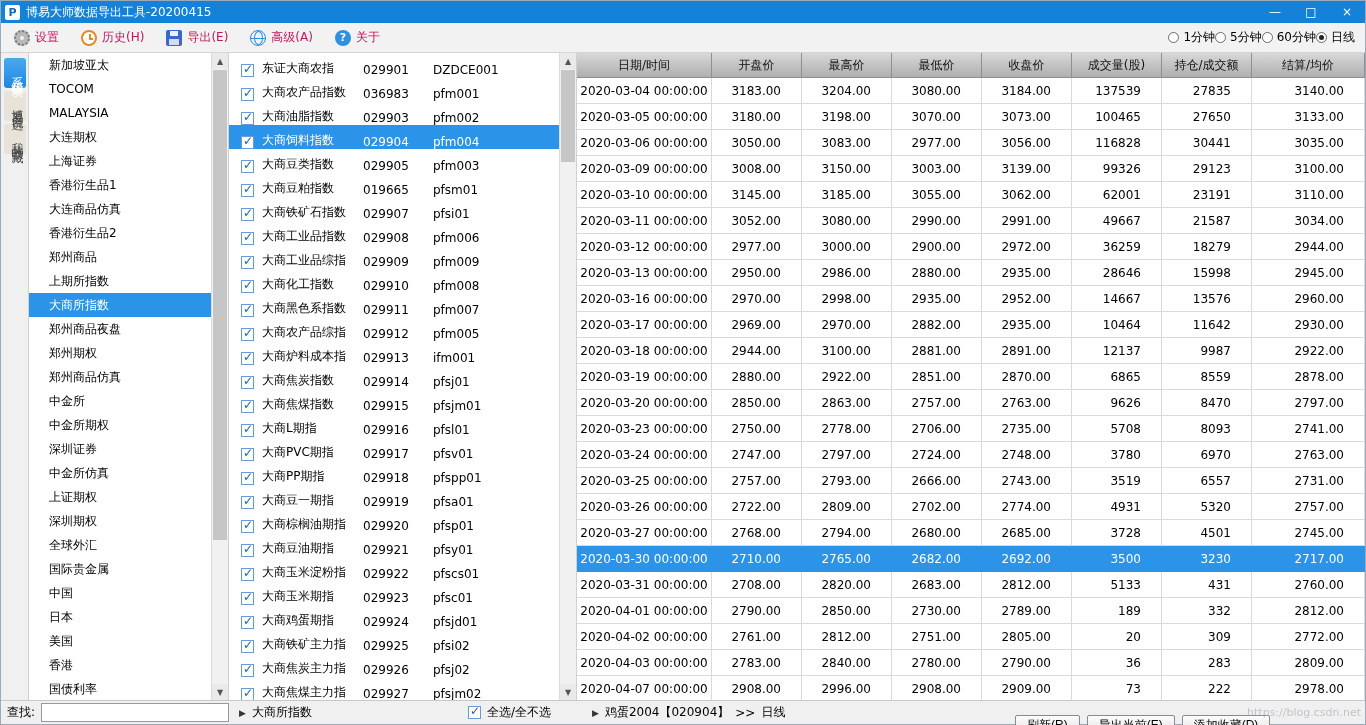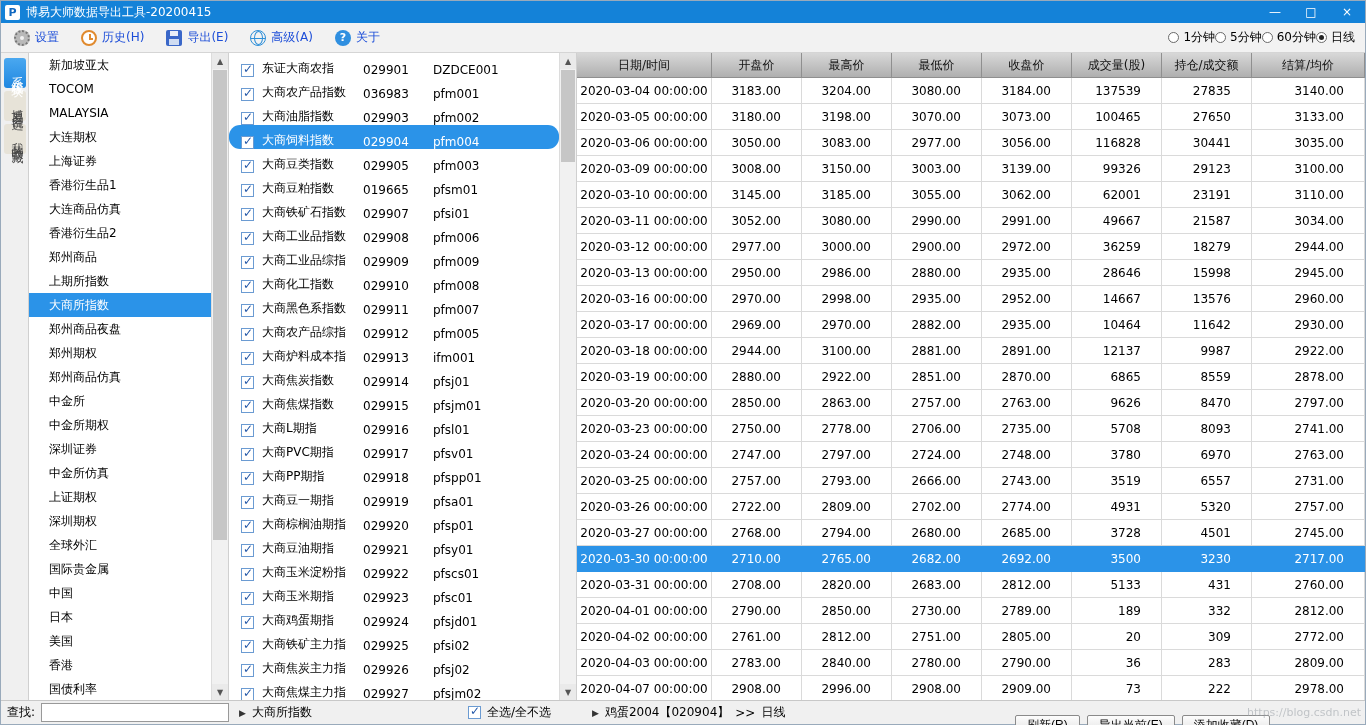--- a/index.html
+++ b/index.html
@@ -10,21 +10,21 @@
   
   .titlebar { height:22px; background:#1482d8; color:#fff; display:flex; align-items:center; flex:none; }
   .app-icon { width:15px; height:15px; background:#fff; border-radius:2px; color:#1068c0; font-weight:bold; font-size:11px; display:flex; align-items:center; justify-content:center; margin:0 6px 0 4px; }
   .win-title { font-size:12px; }
   .win-controls { margin-left:auto; display:flex; height:100%; }
   .win-btn { width:36px; height:100%; display:flex; align-items:center; justify-content:center; font-size:12px; color:#fff; }
 
   
   .toolbar { height:30px; background:#f2f2f2; border-bottom:1px solid #d5d5d5; display:flex; align-items:center; padding-left:4px; flex:none; }
   .tool-btn { display:flex; align-items:center; padding:3px 9px; margin-right:4px; }
-  .tlabel { color:#1d4ed8; }
+  .tlabel { color:#be185d; }
   .tico { width:16px; height:16px; margin-right:5px; position:relative; flex:none; display:inline-block; }
   .ic-gear-icon { border-radius:50%; border:2px dotted #777; background:#b9b9b9; }
   .ic-gear-icon::before { content:""; position:absolute; left:4px; top:4px; width:4px; height:4px; background:#f2f2f2; border-radius:50%; }
   .ic-history-icon { border-radius:50%; border:2px solid #e08a2e; background:#fff; }
   .ic-history-icon::before { content:""; position:absolute; left:6px; top:2px; width:2px; height:5px; background:#e08a2e; }
   .ic-history-icon::after { content:""; position:absolute; left:6px; top:6px; width:4px; height:2px; background:#e08a2e; }
   .ic-save-icon { background:#3a67c8; border-radius:2px; }
   .ic-save-icon::before { content:""; position:absolute; top:1px; left:4px; width:8px; height:5px; background:#e9eef8; }
   .ic-save-icon::after { content:""; position:absolute; bottom:1px; left:3px; width:10px; height:6px; background:#cfdcf2; }
   .ic-globe-icon { border-radius:50%; border:1px solid #2e8fd8; }
@@ -45,21 +45,21 @@
   .vtab.sel { background:linear-gradient(#4aa8f0,#1f87e0); color:#fff; }
 
   .sidebar { width:200px; background:#fff; border-right:1px solid #d0d0d0; display:flex; flex:none; }
   .sidebar-list { flex:1; overflow:hidden; }
   .side-item { height:24px; line-height:24px; padding-left:20px; white-space:nowrap; }
   .side-item.sel { background:#2b93e8; color:#fff; }
 
   .middle { width:348px; background:#fff; border-right:1px solid #d0d0d0; display:flex; flex:none; }
   .contract-list { flex:1; overflow:hidden; }
   .c-row { height:24px; display:flex; align-items:flex-end; white-space:nowrap; }
-  .c-row.sel { background:#2b93e8; color:#fff;border-radius:11px; }
+  .c-row.sel { background:#2b93e8; color:#fff; }
   .cb { width:13px; height:13px; border:1px solid #6b9bd2; background:#fff; margin-left:12px; position:relative; flex:none; }
   .cb::after { content:"✓"; position:absolute; left:1px; top:-3px; font-size:12px; font-weight:bold; color:#2458a8; }
   .c-name { margin-left:8px; width:101px; overflow:hidden; }
   .c-code { width:70px; }
   .c-sym { flex:1; }
 
   .vscroll { width:17px; background:#f1f1f1; border-left:1px solid #dcdcdc; position:relative; flex:none; }
   .sb-up,.sb-down { position:absolute; left:0; right:0; height:16px; color:#555; font-size:8px; display:flex; align-items:center; justify-content:center; background:#eaeaea; }
   .sb-up { top:0; } .sb-down { bottom:0; }
   .sb-thumb { position:absolute; left:1px; right:1px; background:#c6c6c6; }

